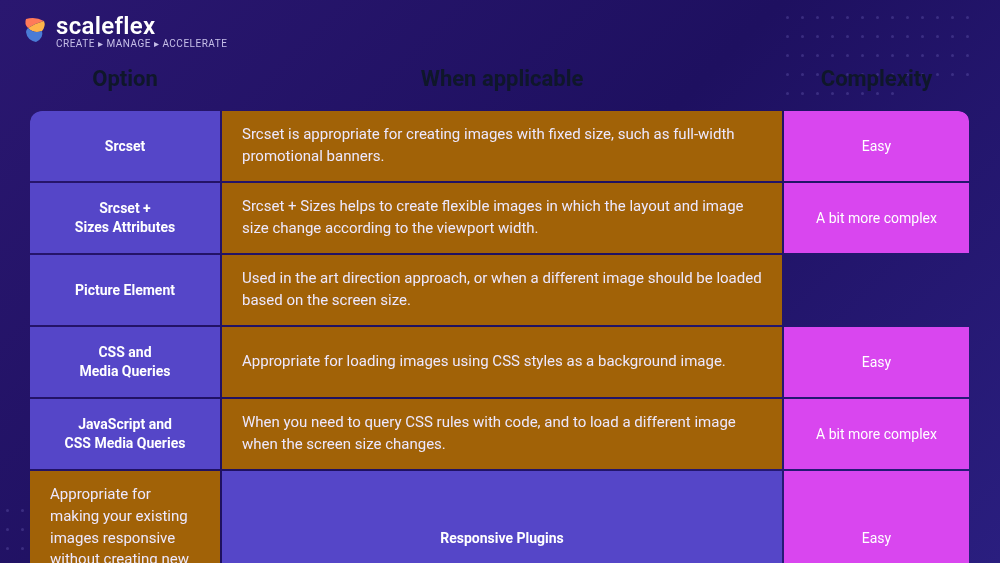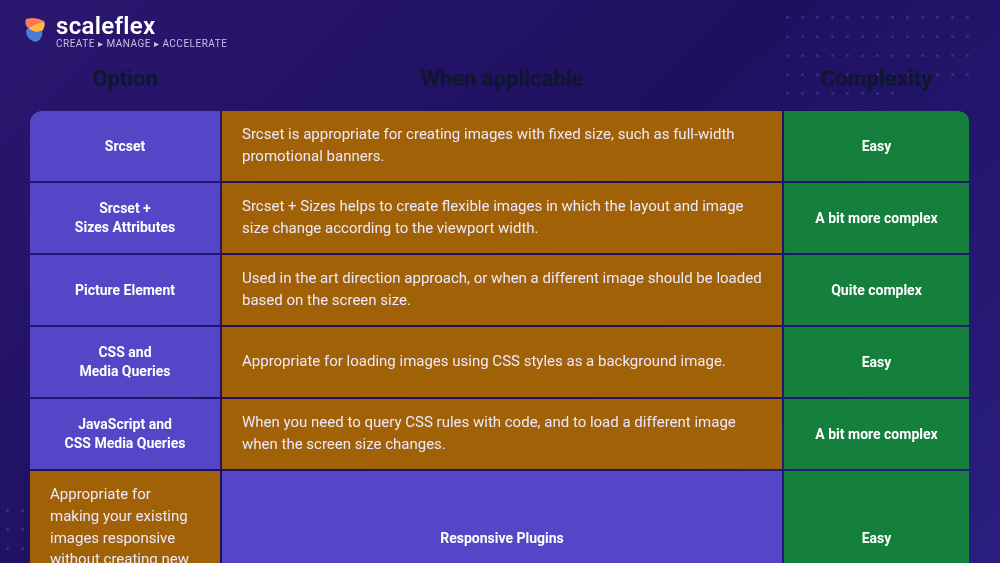--- a/index.html
+++ b/index.html
@@ -40,23 +40,23 @@
   line-height: 1.35;
 }
 .cell-desc {
   background: #a16207;
   color: #ece8ff;
   font-size: 15px;
   line-height: 1.45;
   font-weight: 400;
 }
 .cell-complexity {
-  background: #15803d;
+  background: #d946ef;
   color: #fff;
-  font-weight: 700;
+  font-weight: 400;
   font-size: 14px;
   text-align: left;
   align-items: center;
 }
 .row:first-child .cell:first-child { border-top-left-radius: 10px; }
 .row:first-child .cell:last-child { border-top-right-radius: 10px; }
 .row:last-child .cell:first-child { border-bottom-left-radius: 10px; }
 .row:last-child .cell:last-child { border-bottom-right-radius: 10px; }
 </style>
 </head>
@@ -92,21 +92,20 @@
       <div class="cell cell-complexity">Easy</div>
     </div>
     <div class="row">
       <div class="cell cell-option">Srcset +<br>Sizes Attributes</div>
       <div class="cell cell-desc">Srcset + Sizes helps to create flexible images in which the layout and image size change according to the viewport width.</div>
       <div class="cell cell-complexity">A bit more complex</div>
     </div>
     <div class="row">
       <div class="cell cell-option">Picture Element</div>
       <div class="cell cell-desc">Used in the art direction approach, or when a different image should be loaded based on the screen size.</div>
-      <div class="cell cell-complexity">Quite complex</div>
     </div>
     <div class="row">
       <div class="cell cell-option">CSS and<br>Media Queries</div>
       <div class="cell cell-desc">Appropriate for loading images using CSS styles as a background image.</div>
       <div class="cell cell-complexity">Easy</div>
     </div>
     <div class="row">
       <div class="cell cell-option">JavaScript and<br>CSS Media Queries</div>
       <div class="cell cell-desc">When you need to query CSS rules with code, and to load a different image when the screen size changes.</div>
       <div class="cell cell-complexity">A bit more complex</div>

